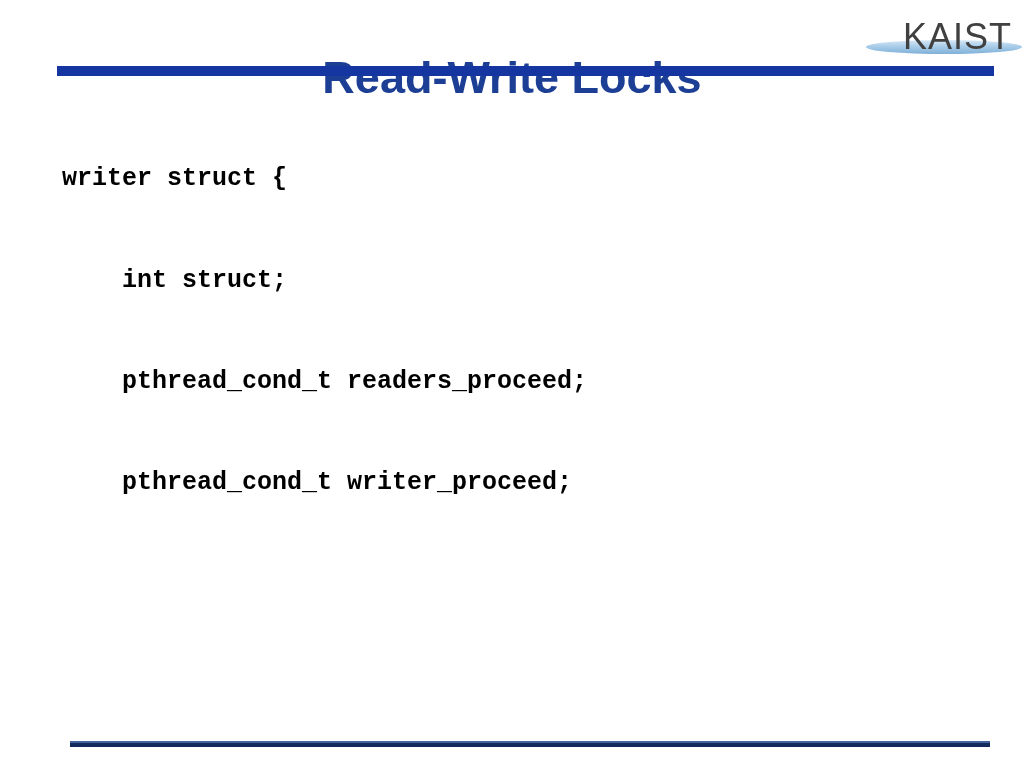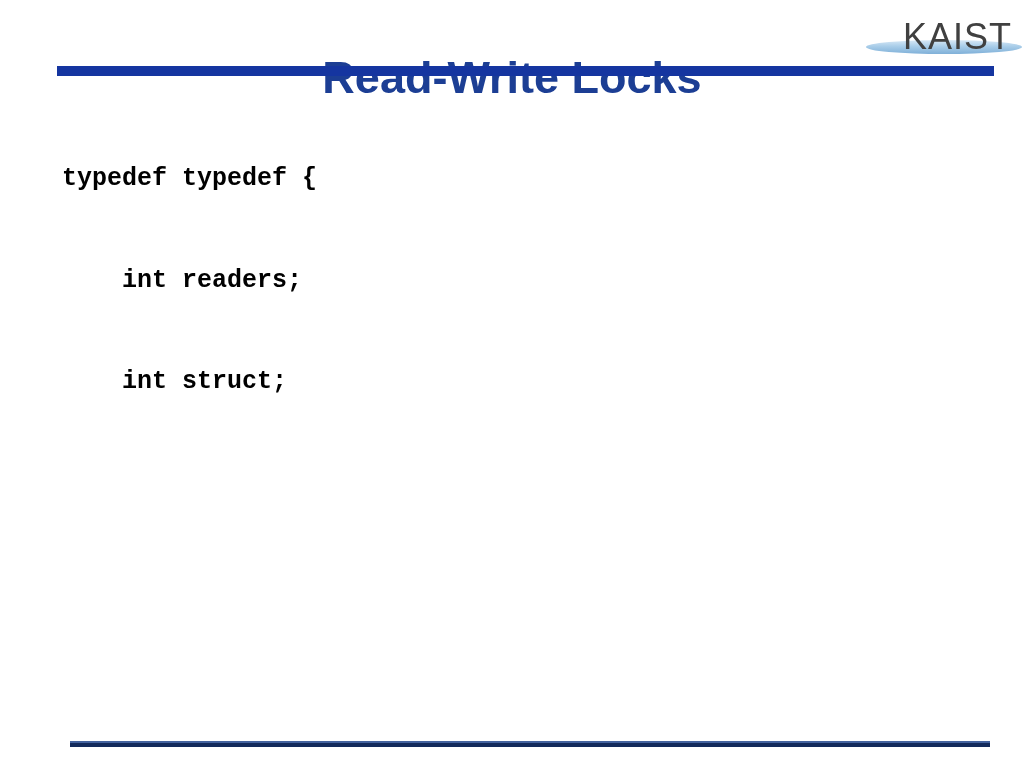--- a/index.html
+++ b/index.html
@@ -89,23 +89,24 @@
   <div class="slide-title">Read-Write Locks</div>
 
   <div class="logo">
     <div class="logo-swoosh"></div>
     <div class="logo-text">KAIST</div>
   </div>
 
   <div class="header-rule"></div>
 
   <div class="code-block">
-    <div class="code-line">typedef typedef {</div>
-    <div class="code-line">    int readers;</div>
+    <div class="code-line">writer struct {</div>
     <div class="code-line">    int struct;</div>
+    <div class="code-line">    pthread_cond_t readers_proceed;</div>
+    <div class="code-line">    pthread_cond_t writer_proceed;</div>
     
     
     
     
     
     
     
     
     
   </div>

